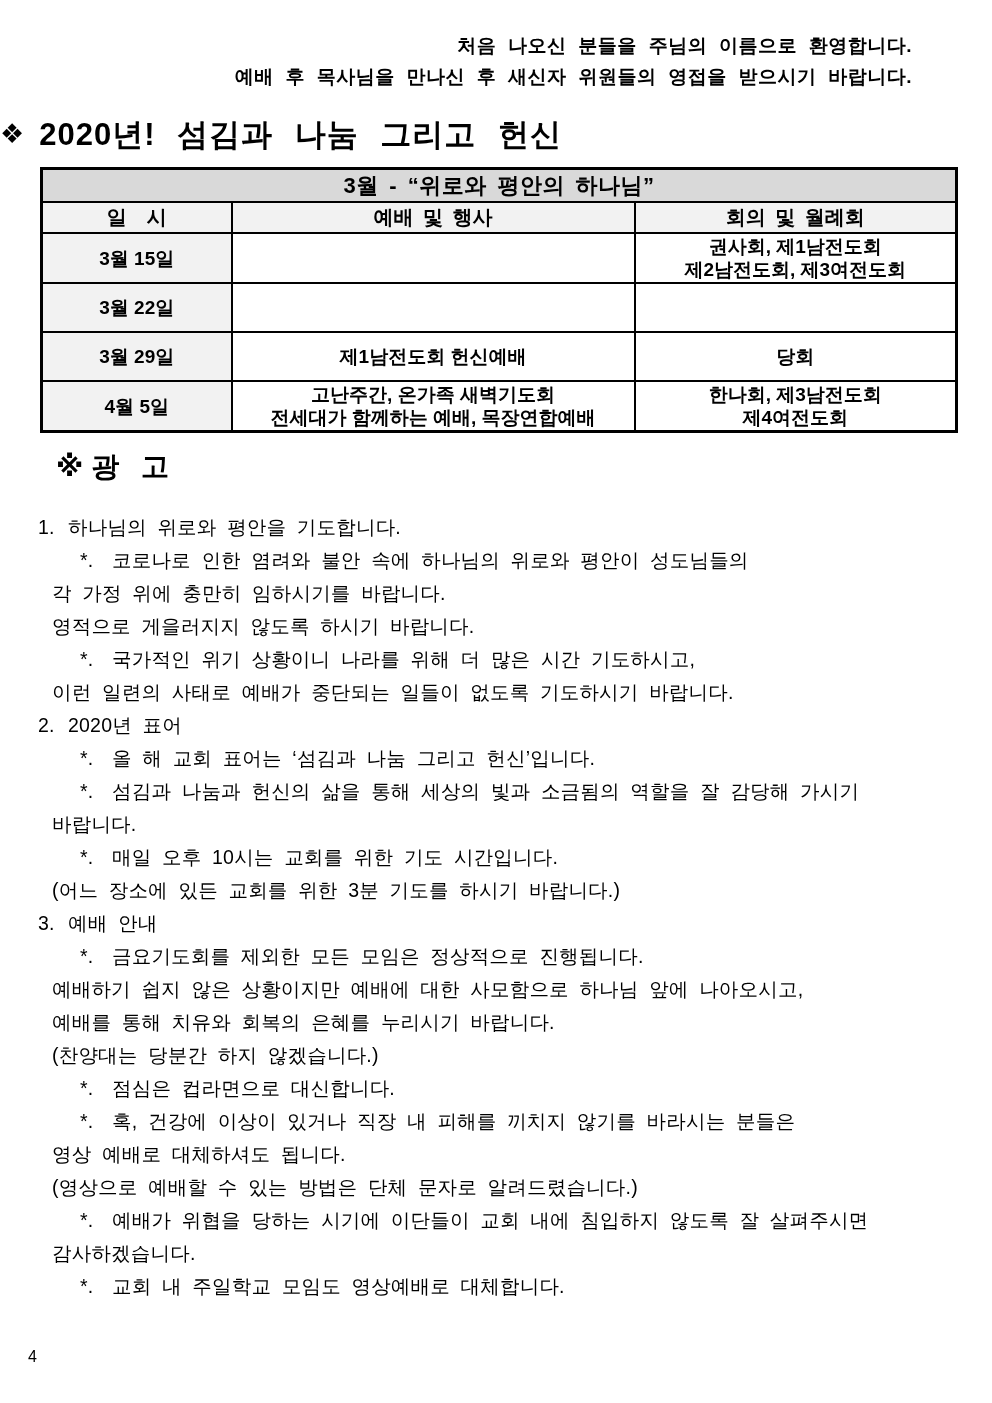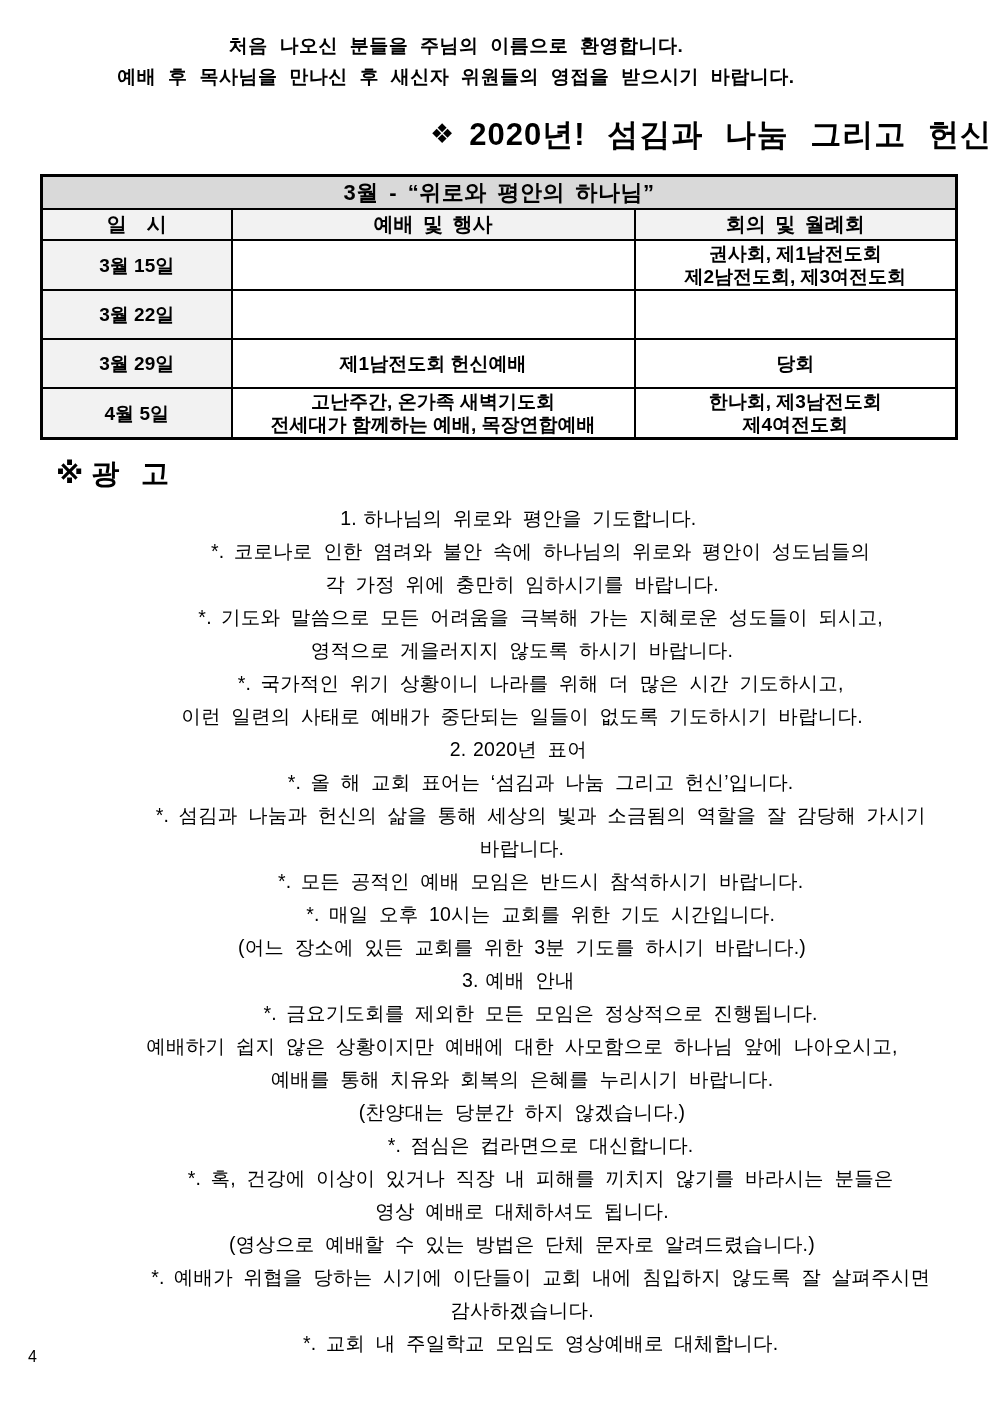--- a/index.html
+++ b/index.html
@@ -3,51 +3,51 @@
 <meta charset="utf-8">
 <style>
   html,body{margin:0;padding:0;}
   body{
     width:992px;height:1403px;background:#ffffff;color:#000;
     font-family:"Liberation Sans","DejaVu Sans",sans-serif;
     position:relative;overflow:hidden;
   }
   
   .notice{
-    margin:30px 80px 0 0;text-align:center;font-weight:bold;
+    margin:30px 80px 0 0;text-align:right;font-weight:bold;
     font-size:19px;line-height:31px;word-spacing:6px;letter-spacing:0.5px;
   }
   
   .doc-title{
-    margin-top:22px;text-align:right;font-weight:bold;
+    margin-top:22px;text-align:left;font-weight:bold;
     font-size:31px;letter-spacing:1px;word-spacing:12px;
   }
   .doc-title .bullet{font-size:27px;margin-right:14px;vertical-align:2px;}
   
   table.sched{
     border-collapse:collapse;table-layout:fixed;
-    margin:18px 0 0 40px;width:915px;
+    margin:11px 0 0 40px;width:915px;
     border:3px solid #000;
   }
   table.sched td{
     border:2px solid #000;text-align:center;vertical-align:middle;
     font-weight:bold;font-size:19px;line-height:23px;padding:1px 2px;
     overflow:hidden;
   }
   col.c1{width:190px;} col.c2{width:403px;} col.c3{width:322px;}
   tr.caption-row td{background:#d9d9d9;font-size:22px;height:29px;letter-spacing:0.5px;word-spacing:4px;}
   tr.header-row td{background:#f2f2f2;font-size:20px;height:27px;word-spacing:4px;}
   tr.data-row td{height:45px;}
   tr.data-row td.date-cell{background:#f2f2f2;}
   
   .ann-heading{
     margin:15px 0 0 56px;font-size:28px;font-weight:bold;letter-spacing:7px;
   }
   .ann-heading .mark{margin-right:8px;letter-spacing:0;}
-  .ann-list{margin-top:9px;font-size:19.5px;line-height:33px;word-spacing:5px;letter-spacing:0.2px;text-align:center;}
+  .ann-list{margin-top:25px;font-size:19.5px;line-height:33px;word-spacing:5px;letter-spacing:0.2px;}
   .ann-title{padding-left:38px;}
   .ann-num{display:inline-block;min-width:30px;}
   .sub-row{padding-left:80px;}
   .sub-marker{display:inline-block;min-width:32px;}
   .cont-row{padding-left:52px;}
   
   .page-number{position:absolute;left:28px;top:1348px;font-size:16px;}
 </style>
 </head>
 <body>
@@ -115,31 +115,29 @@
 
 <div class="ann-heading">
   <span class="mark">※</span><span>광 고</span>
 </div>
 
 <div class="ann-list">
     <div class="ann-item">
       <div class="ann-title"><span class="ann-num">1.</span><span>하나님의 위로와 평안을 기도합니다.</span></div>
       <div class="sub-row"><span class="sub-marker">*.</span><span>코로나로 인한 염려와 불안 속에 하나님의 위로와 평안이 성도님들의</span></div>
       <div class="cont-row">각 가정 위에 충만히 임하시기를 바랍니다.</div>
-      <div class="sub-row"><span class="sub-marker">*.</span><span>기도와 말씀으로 모든 어려움을 극복해 가는 지혜로운 성도들이 되시고,</span></div>
       <div class="cont-row">영적으로 게을러지지 않도록 하시기 바랍니다.</div>
       <div class="sub-row"><span class="sub-marker">*.</span><span>국가적인 위기 상황이니 나라를 위해 더 많은 시간 기도하시고,</span></div>
       <div class="cont-row">이런 일련의 사태로 예배가 중단되는 일들이 없도록 기도하시기 바랍니다.</div>
     </div>
     <div class="ann-item">
       <div class="ann-title"><span class="ann-num">2.</span><span>2020년 표어</span></div>
       <div class="sub-row"><span class="sub-marker">*.</span><span>올 해 교회 표어는 ‘섬김과 나눔 그리고 헌신’입니다.</span></div>
       <div class="sub-row"><span class="sub-marker">*.</span><span>섬김과 나눔과 헌신의 삶을 통해 세상의 빛과 소금됨의 역할을 잘 감당해 가시기</span></div>
       <div class="cont-row">바랍니다.</div>
-      <div class="sub-row"><span class="sub-marker">*.</span><span>모든 공적인 예배 모임은 반드시 참석하시기 바랍니다.</span></div>
       <div class="sub-row"><span class="sub-marker">*.</span><span>매일 오후 10시는 교회를 위한 기도 시간입니다.</span></div>
       <div class="cont-row">(어느 장소에 있든 교회를 위한 3분 기도를 하시기 바랍니다.)</div>
     </div>
     <div class="ann-item">
       <div class="ann-title"><span class="ann-num">3.</span><span>예배 안내</span></div>
       <div class="sub-row"><span class="sub-marker">*.</span><span>금요기도회를 제외한 모든 모임은 정상적으로 진행됩니다.</span></div>
       <div class="cont-row">예배하기 쉽지 않은 상황이지만 예배에 대한 사모함으로 하나님 앞에 나아오시고,</div>
       <div class="cont-row">예배를 통해 치유와 회복의 은혜를 누리시기 바랍니다.</div>
       <div class="cont-row">(찬양대는 당분간 하지 않겠습니다.)</div>
       <div class="sub-row"><span class="sub-marker">*.</span><span>점심은 컵라면으로 대신합니다.</span></div>

